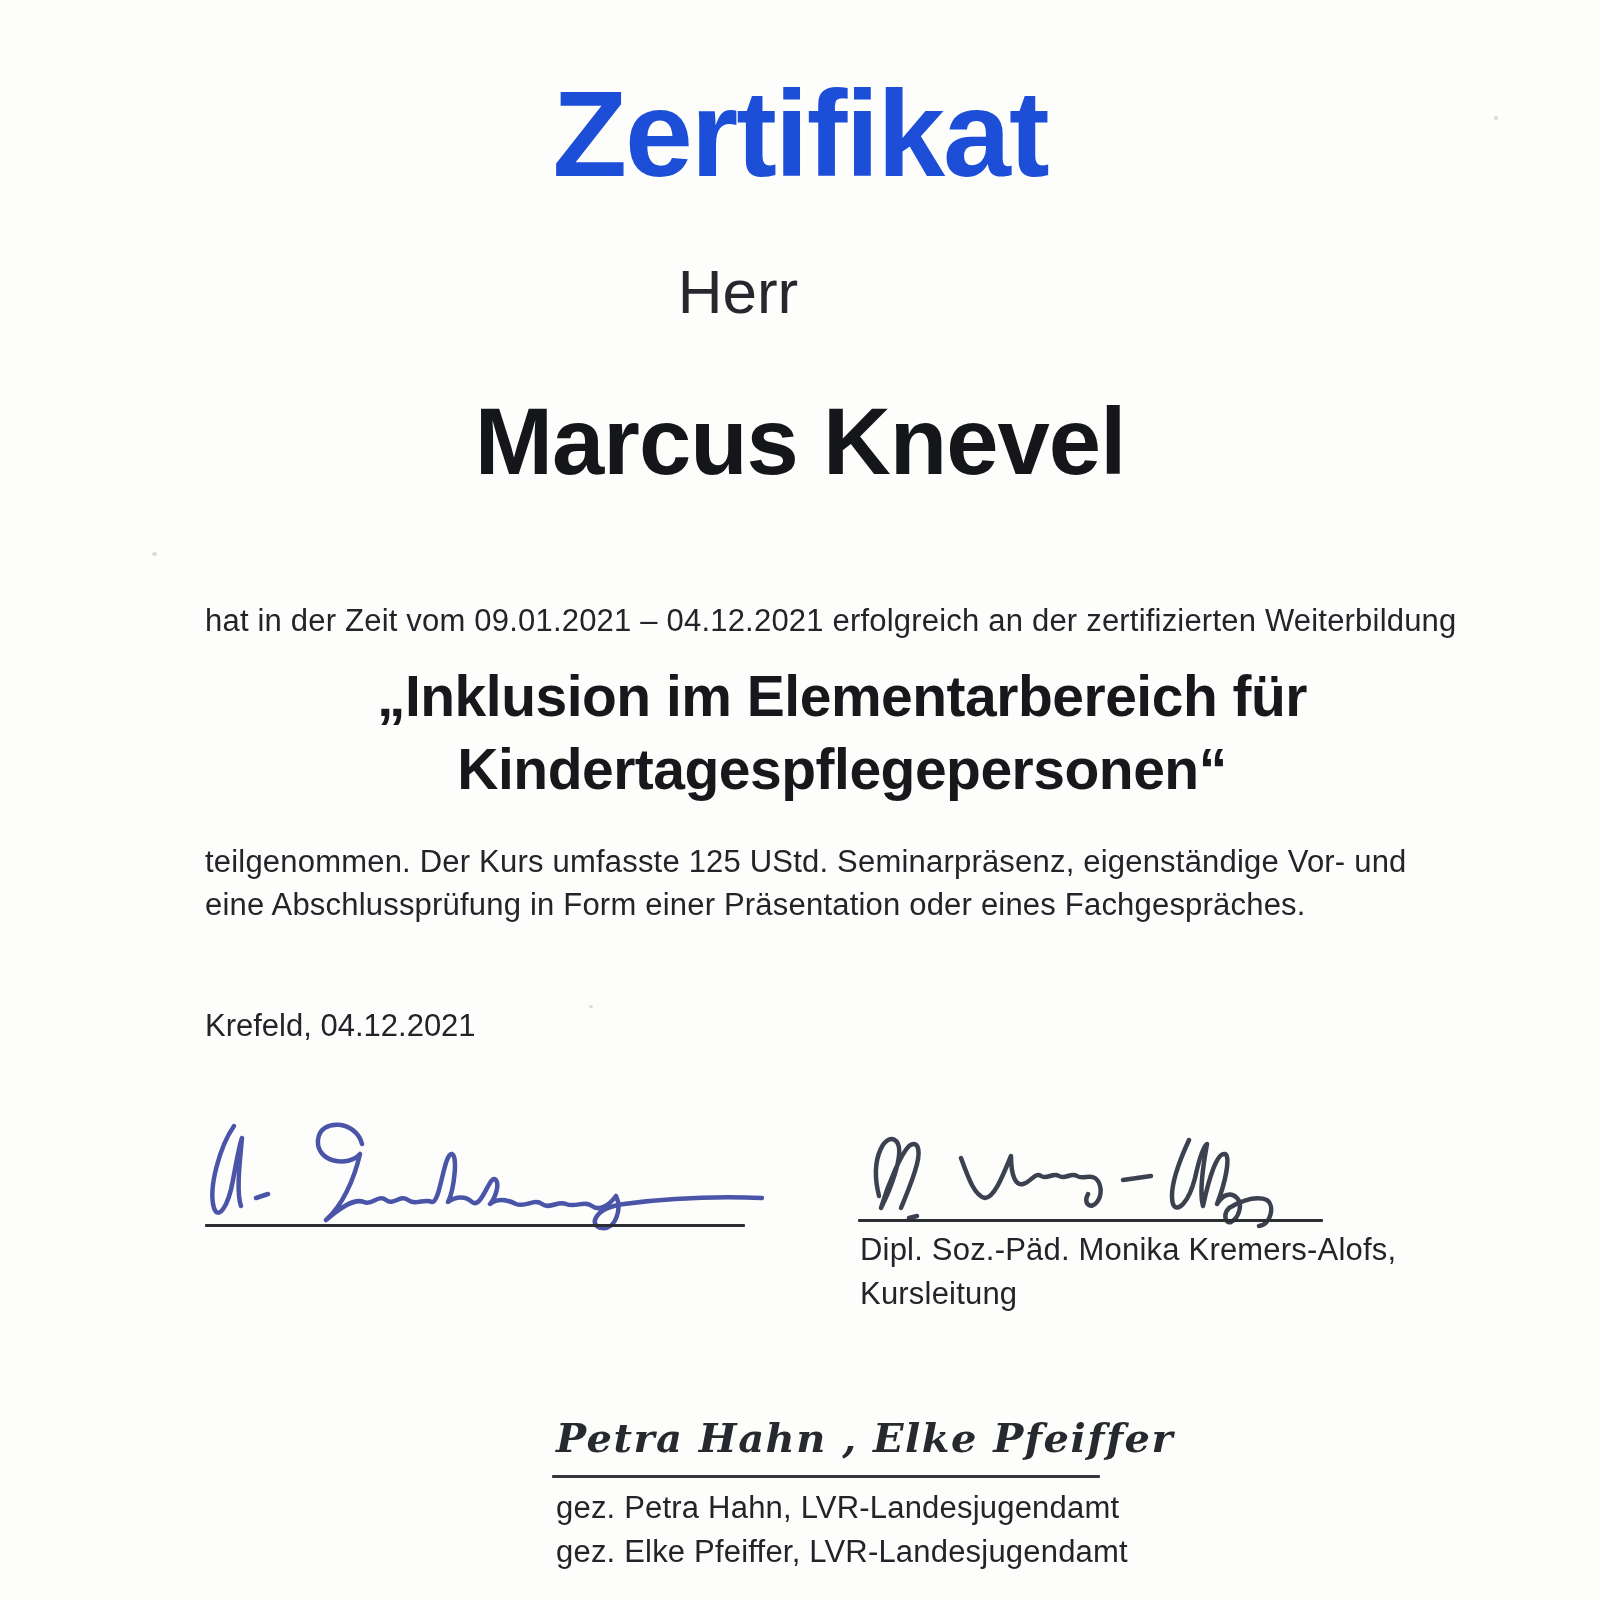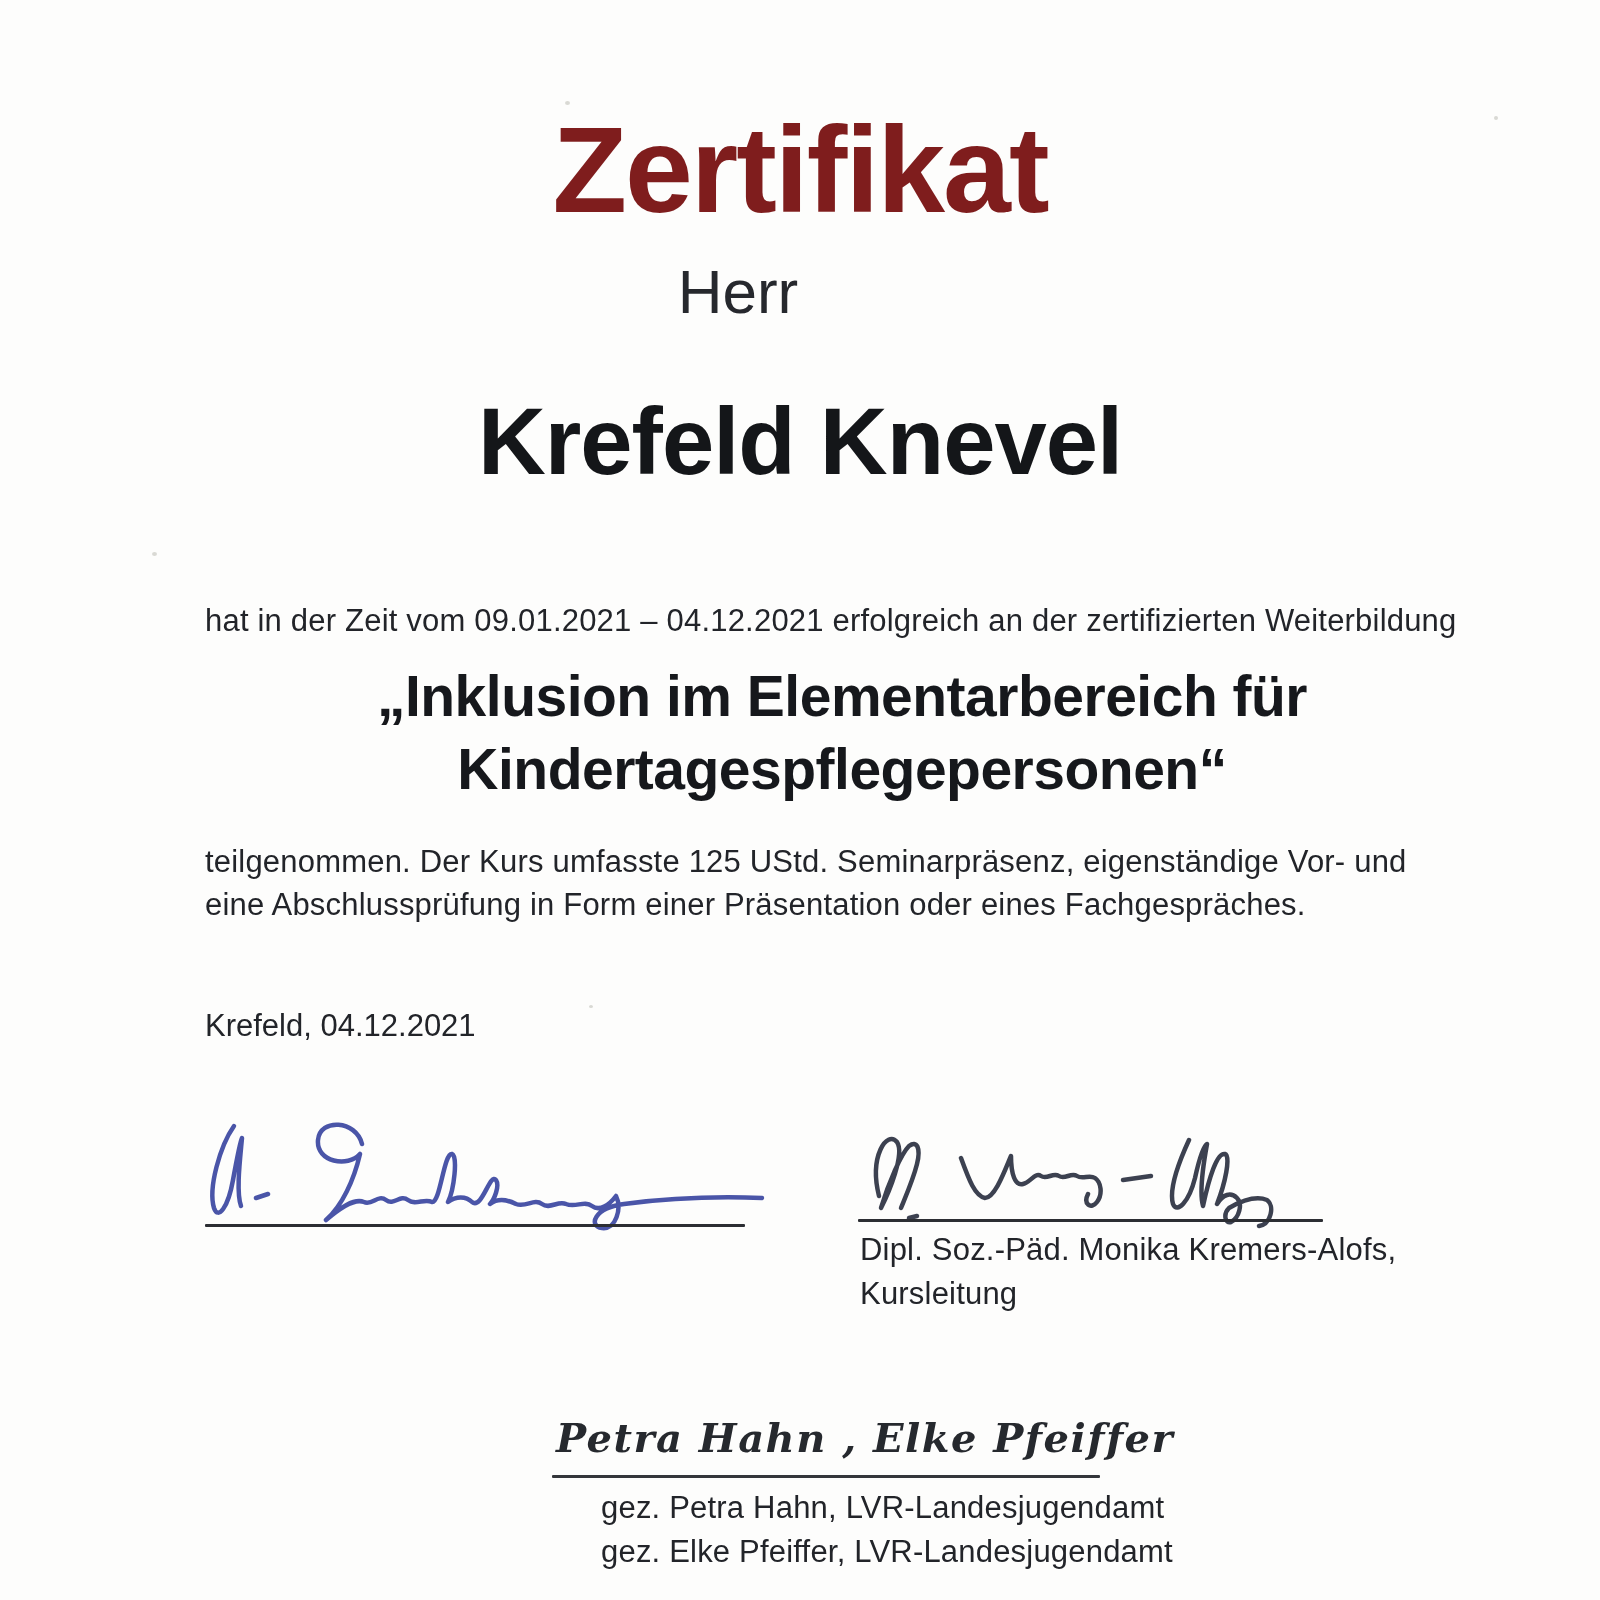--- a/index.html
+++ b/index.html
@@ -11,21 +11,21 @@
     position:relative;
     overflow:hidden;
   }
   .page{
     position:absolute;left:0;top:0;width:1600px;height:1600px;
     background:#fdfdfc;
   }
   .center-row{position:absolute;left:0;width:1600px;text-align:center;}
   .cert-title{
     top:64px;
-    font-size:122px;font-weight:bold;letter-spacing:-2px;color:#7f1d1d;margin-top:36px;
+    font-size:122px;font-weight:bold;letter-spacing:-2px;color:#1d4ed8;
   }
   .salutation{
     top:256px;
     font-size:62px;font-weight:400;color:#26282d;
     transform:translateX(-62px);
   }
   .recipient{
     top:388px;
     font-size:94px;font-weight:bold;letter-spacing:-1px;color:#141619;
   }
@@ -64,41 +64,41 @@
   .sig-svg.right-svg{left:845px;top:1122px;}
   .hand-names{
     position:absolute;left:556px;top:1414px;
     font-family:"DejaVu Serif", serif;
     font-style:italic;font-weight:bold;
     font-size:40px;color:#26292e;letter-spacing:1.5px;
     white-space:nowrap;
   }
   .gez-block{
     position:absolute;left:556px;top:1486px;
-    font-size:31px;line-height:44px;color:#222429;letter-spacing:0.2px;margin-left:45px;
+    font-size:31px;line-height:44px;color:#222429;letter-spacing:0.2px;
   }
   .speck{position:absolute;border-radius:50%;background:#d9d9d4;}
   .speck.s1{left:565px;top:101px;width:5px;height:4px;}
   .speck.s2{left:1494px;top:116px;width:4px;height:4px;}
   .speck.s3{left:152px;top:552px;width:5px;height:4px;}
   .speck.s4{left:589px;top:1005px;width:4px;height:3px;}
 </style>
 </head>
 <body>
 
 <div class="page">
 
   <div class="speck s1"></div>
   <div class="speck s2"></div>
   <div class="speck s3"></div>
   <div class="speck s4"></div>
 
   <div class="center-row cert-title">Zertifikat</div>
   <div class="center-row salutation">Herr</div>
-  <div class="center-row recipient">Krefeld Knevel</div>
+  <div class="center-row recipient">Marcus Knevel</div>
 
   <div class="intro-line">hat in der Zeit vom 09.01.2021 – 04.12.2021 erfolgreich an der zertifizierten Weiterbildung</div>
 
   <div class="center-row course-title">
     <div>„Inklusion im Elementarbereich für</div>
     <div>Kindertagespflegepersonen“</div>
   </div>
 
   <div class="body-par">
     <div>teilgenommen. Der Kurs umfasste 125 UStd. Seminarpräsenz, eigenständige Vor- und</div>

